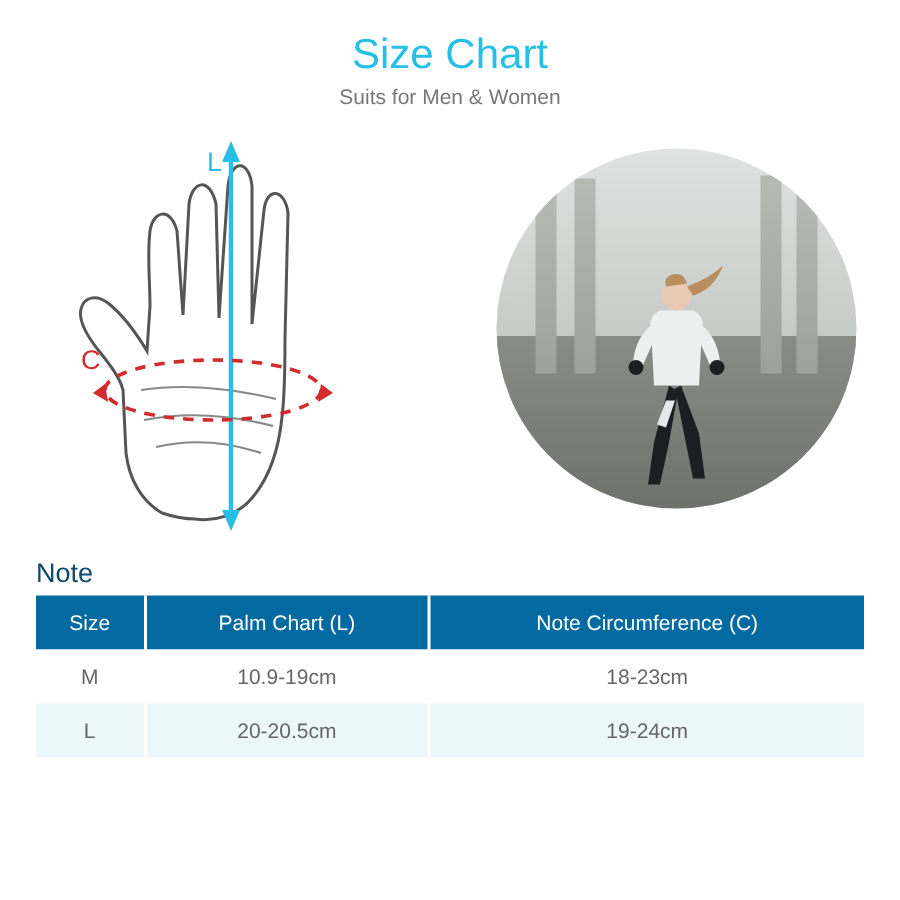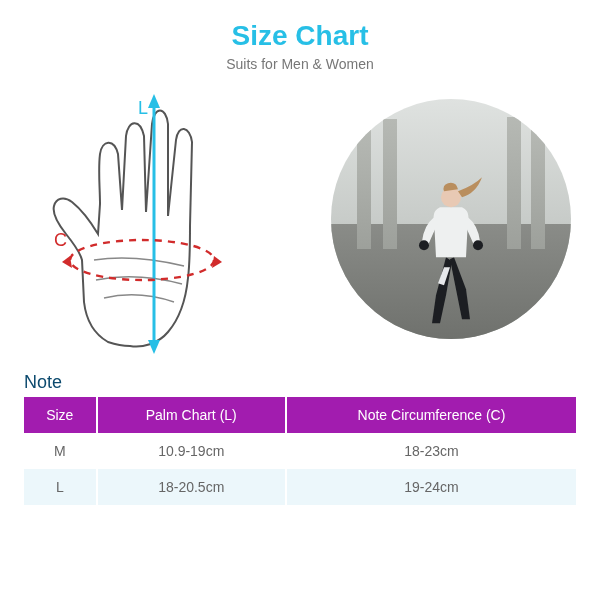--- a/index.html
+++ b/index.html
@@ -1,37 +1,37 @@
 <!DOCTYPE html>
 <html><head>
 <meta charset="utf-8">
 <style>
 *{box-sizing:border-box;margin:0;padding:0}
 body{font-family:Arial,Helvetica,sans-serif;width:600px;height:600px;background:#fff;color:#444;overflow:hidden}
 .page{padding:20px 24px}
 .header{text-align:center;margin-bottom:8px}
-.title{font-size:28px;font-weight:700;color:#27bfe6;margin-bottom:4px}
+.title{font-size:28px;font-weight:400;color:#27bfe6;margin-bottom:4px}
 .subtitle{font-size:14px;color:#777}
 .figures{display:flex;align-items:center;justify-content:space-between;margin:12px 0 18px;gap:10px}
 .hand-wrap{flex:0 0 260px;display:flex;align-items:center;justify-content:center}
 .hand-svg{width:240px;height:270px}
 .runner-wrap{flex:0 0 250px;display:flex;align-items:center;justify-content:center}
 .runner-circle{width:240px;height:240px;border-radius:50%;overflow:hidden;position:relative;background:linear-gradient(180deg,#dfe2e0 0%,#c8ccc9 50%,#9ea39e 100%)}
 .road{position:absolute;bottom:0;left:0;right:0;height:48%;background:linear-gradient(180deg,#8a8c88 0%,#6f716d 100%)}
 .tree{position:absolute;width:14px;background:linear-gradient(180deg,#b6b9b4 0%,#9da09b 100%)}
 .tree.t1{left:26px;top:30px;height:120px}
 .tree.t2{left:52px;top:20px;height:130px}
 .tree.t3{right:26px;top:28px;height:122px}
 .tree.t4{right:50px;top:18px;height:132px}
 .runner{position:absolute;left:50%;top:42%;transform:translate(-50%,-20%)}
 .runner-svg{width:110px;height:160px}
 .note-hdr{font-size:18px;color:#0c4a6e;margin-bottom:4px}
 .note-text{font-size:13px;color:#777;line-height:1.35;margin-bottom:16px}
 table{width:100%;border-collapse:collapse;font-size:14px}
-thead th{background:#a21caf;color:#fff;font-weight:400;padding:10px 6px;border-right:2px solid #fff}
+thead th{background:#0369a1;color:#fff;font-weight:400;padding:10px 6px;border-right:2px solid #fff}
 thead th:last-child{border-right:0}
 tbody td{padding:10px 6px;text-align:center;color:#666;border-right:2px solid #fff}
 tbody td:last-child{border-right:0}
 tbody tr:nth-child(odd){background:#fff}
 tbody tr:nth-child(even){background:#ecf7fb}
 </style>
 </head>
 <body>
 
 <div class="page">
@@ -132,19 +132,19 @@
       </tr>
     </thead>
     <tbody>
       <tr>
         <td>M</td>
         <td>10.9-19cm</td>
         <td>18-23cm</td>
       </tr>
       <tr>
         <td>L</td>
-        <td>18-20.5cm</td>
+        <td>20-20.5cm</td>
         <td>19-24cm</td>
       </tr>
     </tbody>
   </table>
 
 </div>
 
 </body></html>

